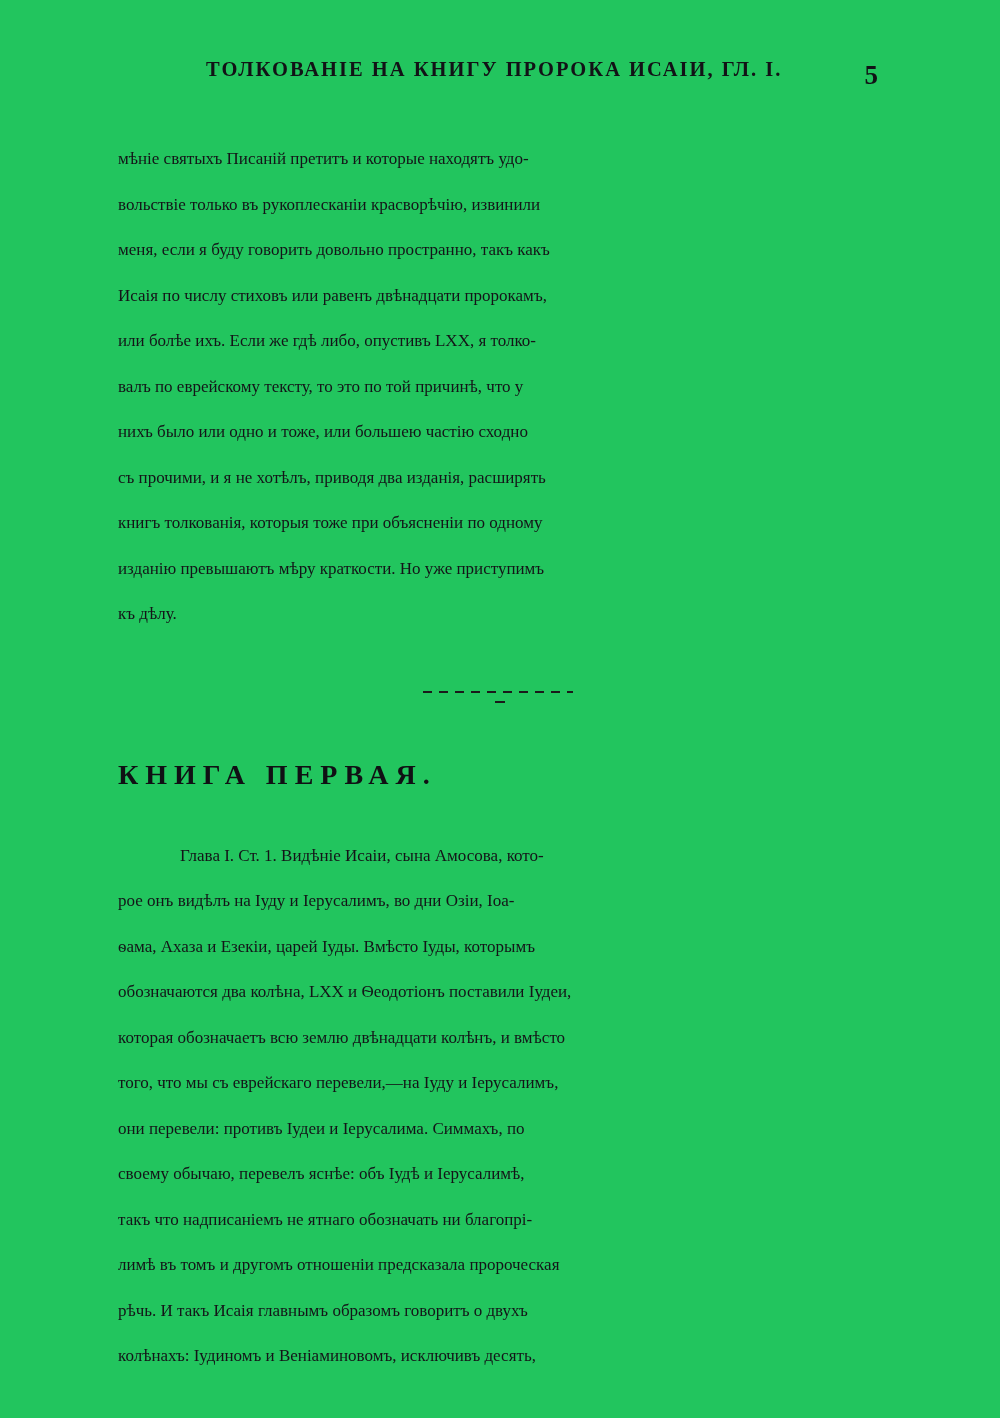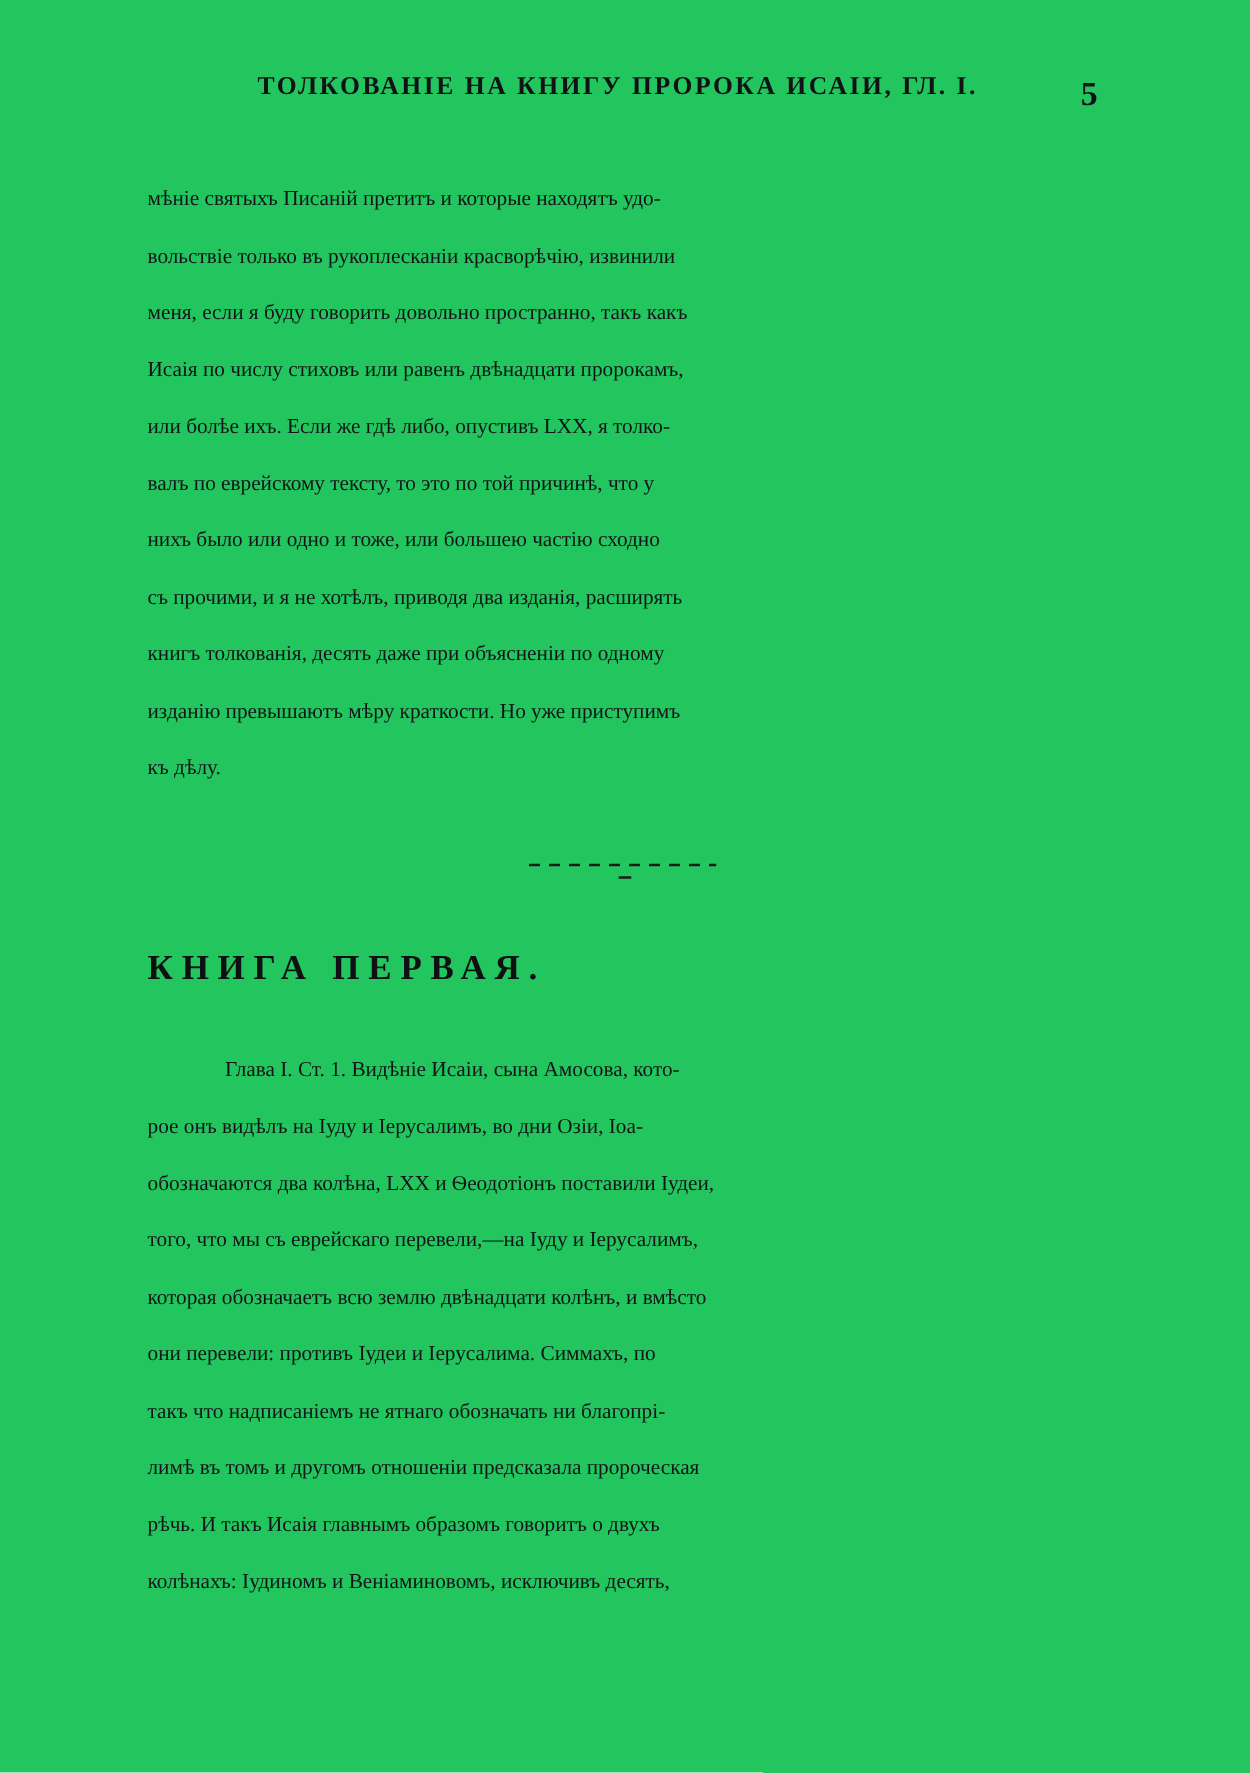--- a/index.html
+++ b/index.html
@@ -122,39 +122,41 @@
 
     <div class="para first">
       <span class="line">мѣніе святыхъ Писаній претитъ и которые   находятъ    удо-</span>
       <span class="line">вольствіе только въ  рукоплесканіи красворѣчію,   извинили</span>
       <span class="line">меня, если я буду говорить довольно пространно, такъ какъ</span>
       <span class="line">Исаія по числу стиховъ или равенъ двѣнадцати пророкамъ,</span>
       <span class="line">или болѣе ихъ. Если же гдѣ либо, опустивъ LXX, я толко-</span>
       <span class="line">валъ по еврейскому тексту, то это по той причинѣ, что  у</span>
       <span class="line">нихъ было или одно и тоже, или большею   частію   сходно</span>
       <span class="line">съ прочими, и я не хотѣлъ, приводя два изданія, расширять</span>
-      <span class="line">книгъ толкованія, десять даже при объясненіи по   одному</span>
+      <span class="line">книгъ толкованія, которыя тоже при объясненіи по   одному</span>
       <span class="line">изданію превышаютъ мѣру краткости. Но  уже   приступимъ</span>
       <span class="line">къ дѣлу.</span>
     </div>
 
     <div class="divider">
       <div class="dash-row"></div>
       <div class="tick"></div>
     </div>
 
     <div class="section-title">КНИГА ПЕРВАЯ.</div>
 
     <div class="para second">
       <span class="line"><span class="indent"></span><span>Глава I. Ст. 1. Видѣніе Исаіи, сына Амосова, кото-</span></span>
       <span class="line">рое онъ видѣлъ на Іуду и Іерусалимъ, во дни Озіи, Іоа-</span>
+      <span class="line">ѳама, Ахаза и Езекіи, царей Іуды. Вмѣсто Іуды, которымъ</span>
       <span class="line">обозначаются два колѣна, LXX и Ѳеодотіонъ поставили Іудеи,</span>
+      <span class="line">которая обозначаетъ всю землю двѣнадцати колѣнъ, и вмѣсто</span>
       <span class="line">того, что  мы съ еврейскаго перевели,—на Іуду и Іерусалимъ,</span>
-      <span class="line">которая обозначаетъ всю землю двѣнадцати колѣнъ, и вмѣсто</span>
       <span class="line">они перевели: противъ Іудеи и Іерусалима. Симмахъ,   по</span>
+      <span class="line">своему обычаю, перевелъ яснѣе: объ Іудѣ   и   Іерусалимѣ,</span>
       <span class="line">такъ что надписаніемъ не ятнаго обозначать ни   благопрі-</span>
       <span class="line">лимѣ въ томъ и другомъ отношеніи предсказала пророческая</span>
       <span class="line">рѣчь. И такъ Исаія главнымъ образомъ говоритъ  о   двухъ</span>
       <span class="line">колѣнахъ: Іудиномъ и Веніаминовомъ,   исключивъ   десять,</span>
 
     </div>
 
   </div>
 </div>
 

